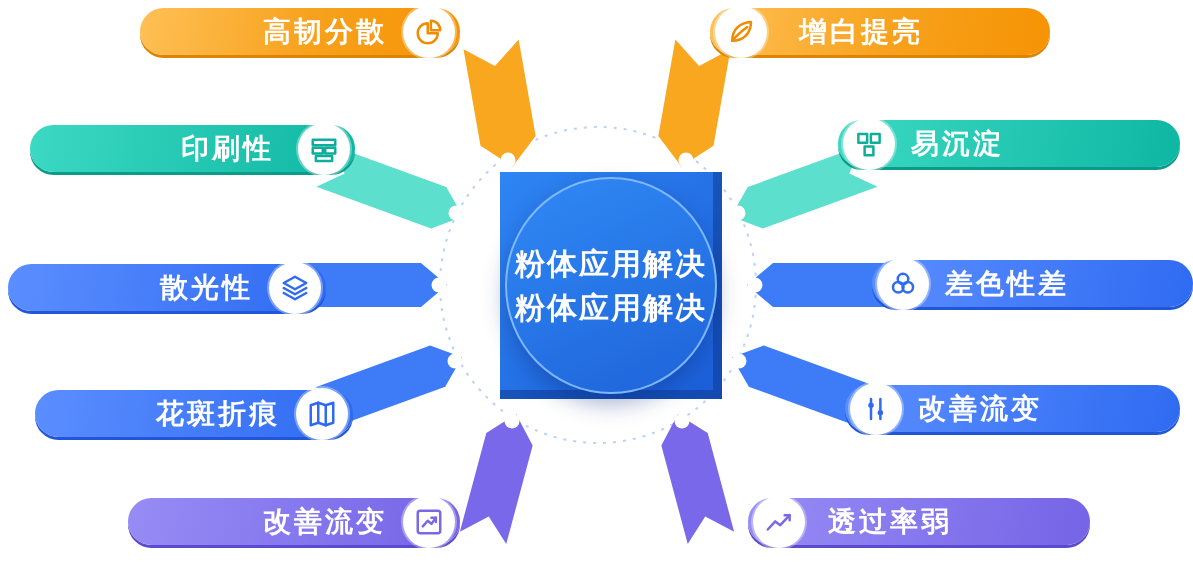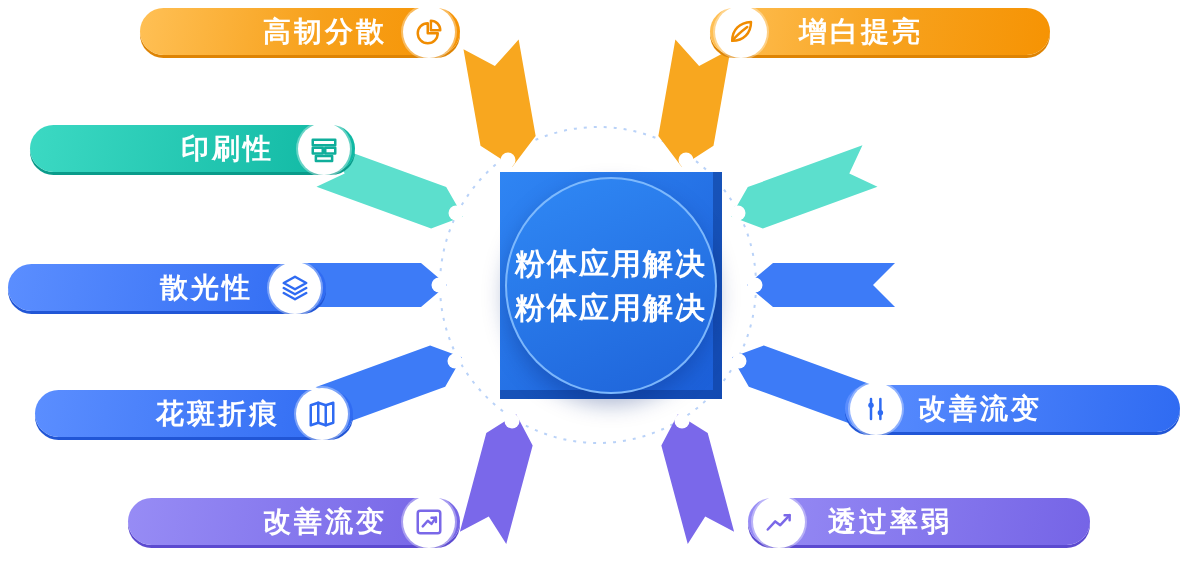--- a/index.html
+++ b/index.html
@@ -214,21 +214,41 @@
   <div class="pill side-right theme-orange" style="left:710px; top:8px; width:340px;gap:32px;">
     <span class="icon-circle">
       <svg viewBox="0 0 24 24">
           <path d="M5 19 C5 10 11 4.5 20 4 C20 13 14 19 5 19 Z"></path>
           <path d="M5 19 C9 14 13 11 17 8"></path>
         </svg>
     </span>
     <span class="label">增白提亮</span>
   </div>
 
-
+  <div class="pill side-right theme-teal" style="left:838px; top:120px; width:342px;">
+    <span class="icon-circle">
+      <svg viewBox="0 0 24 24">
+          <rect x="3.5" y="4" width="7" height="7"></rect>
+          <rect x="13.5" y="4" width="7" height="7"></rect>
+          <rect x="8.5" y="14" width="7" height="7"></rect>
+        </svg>
+    </span>
+    <span class="label">易沉淀</span>
+  </div>
+
+  <div class="pill side-right theme-blue" style="left:872px; top:260px; width:321px;">
+    <span class="icon-circle">
+      <svg viewBox="0 0 24 24">
+          <circle cx="12" cy="8" r="4.2"></circle>
+          <circle cx="8.2" cy="14.5" r="4.2"></circle>
+          <circle cx="15.8" cy="14.5" r="4.2"></circle>
+        </svg>
+    </span>
+    <span class="label">差色性差</span>
+  </div>
 
   <div class="pill side-right theme-blue" style="left:845px; top:385px; width:335px;">
     <span class="icon-circle">
       <svg viewBox="0 0 24 24">
           <path d="M8 4 V20"></path>
           <circle cx="8" cy="9" r="2.2" fill="currentColor" stroke="none"></circle>
           <path d="M15.5 4 V20"></path>
           <circle cx="15.5" cy="15" r="2.2" fill="currentColor" stroke="none"></circle>
         </svg>
     </span>

